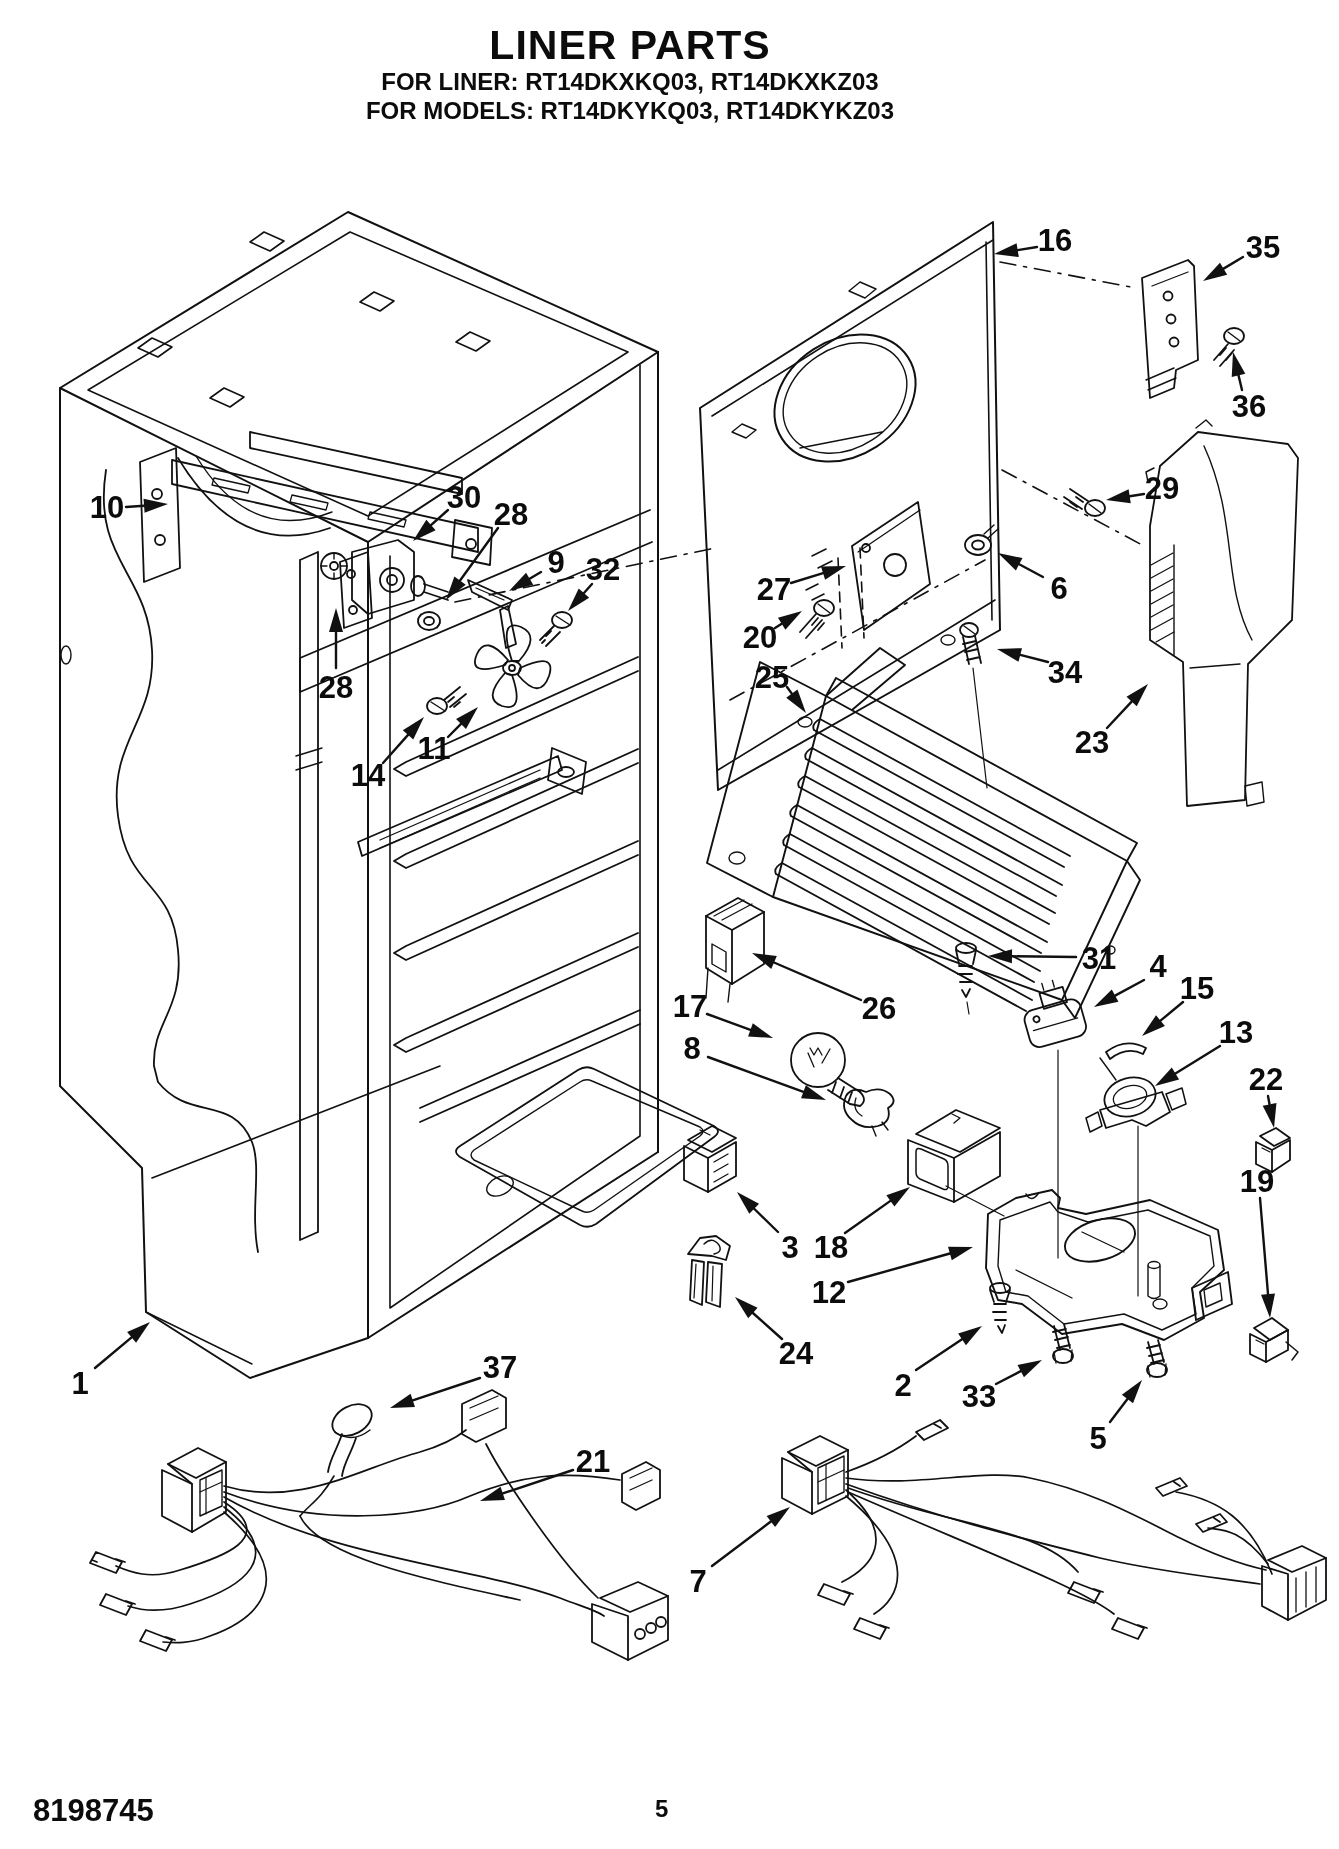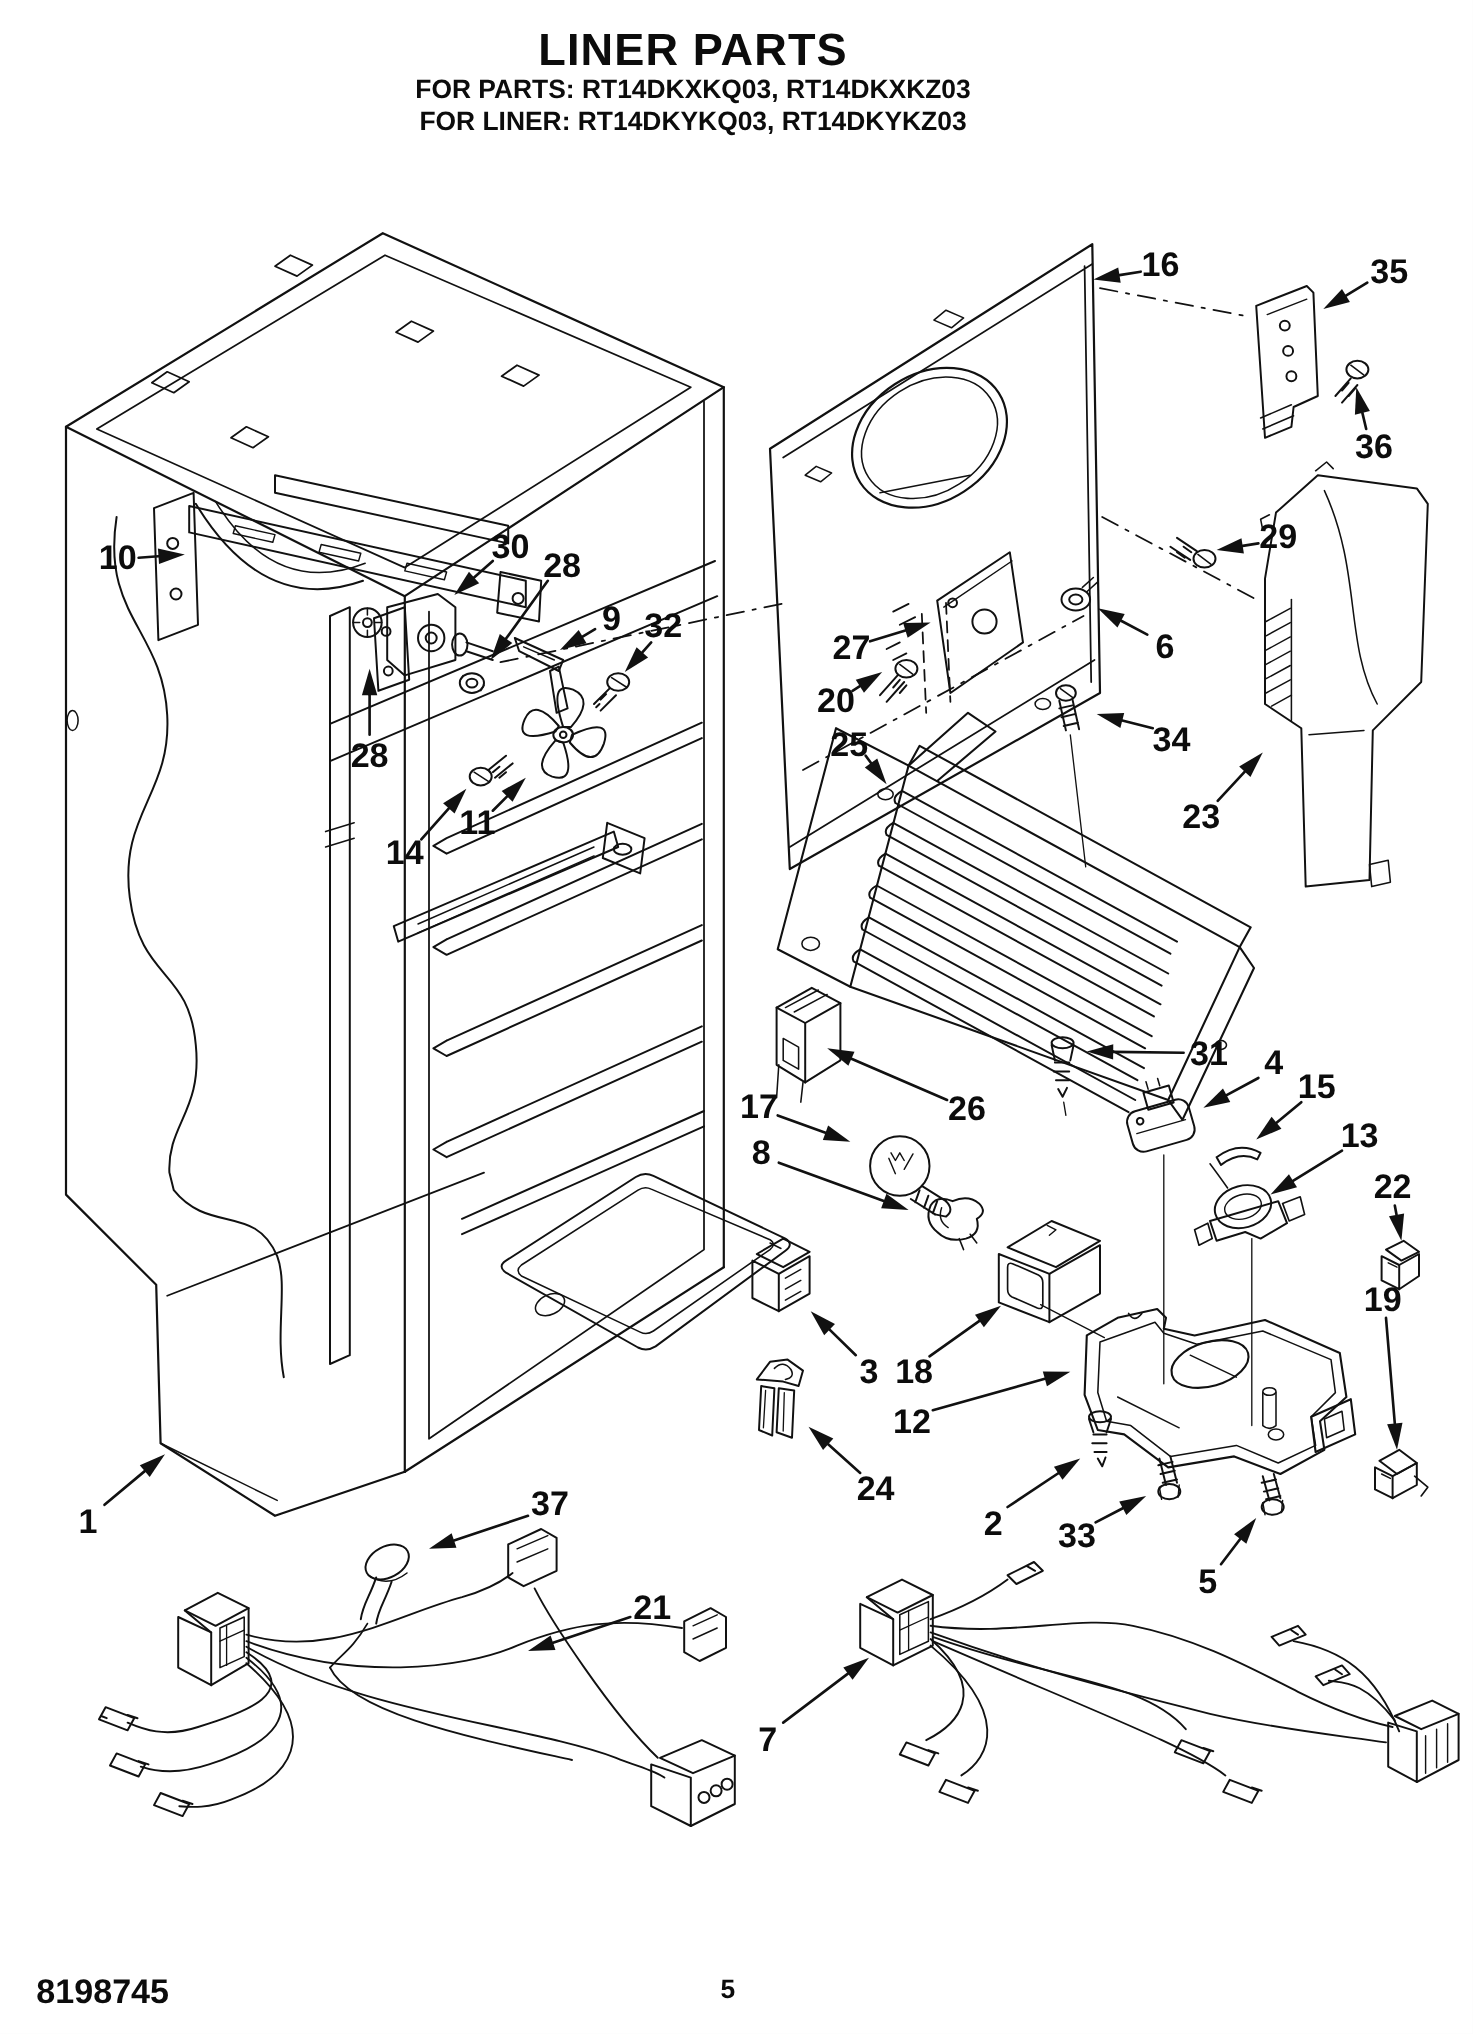--- a/index.html
+++ b/index.html
@@ -29,22 +29,22 @@
     font-size:31px; font-weight:bold; fill:#0c0c0c;
   }
 </style>
 </head>
 <body>
 
 <div class="page">
 
   <div class="titleblock">
     <div class="title-main">LINER PARTS</div>
-    <div class="title-sub">FOR PARTS: RT14DKXKQ03, RT14DKXKZ03</div>
-    <div class="title-sub">FOR LINER: RT14DKYKQ03, RT14DKYKZ03</div>
+    <div class="title-sub">FOR LINER: RT14DKXKQ03, RT14DKXKZ03</div>
+    <div class="title-sub">FOR MODELS: RT14DKYKQ03, RT14DKYKZ03</div>
   </div>
 
   <svg class="diagram" width="1339" height="1849" viewBox="0 0 1339 1849" fill="none" stroke="#111111" stroke-width="2" stroke-linecap="round" stroke-linejoin="round">
 
     <g>
 
       <path d="M60,388 L348,212 L658,352 L368,542 Z"></path>
       <path d="M88,390 L350,232 L628,352 L368,516 Z" stroke-width="1.6"></path>
 
       <path d="M264,232 l20,9 l-14,10 l-20,-9 Z" stroke-width="1.6"></path>

